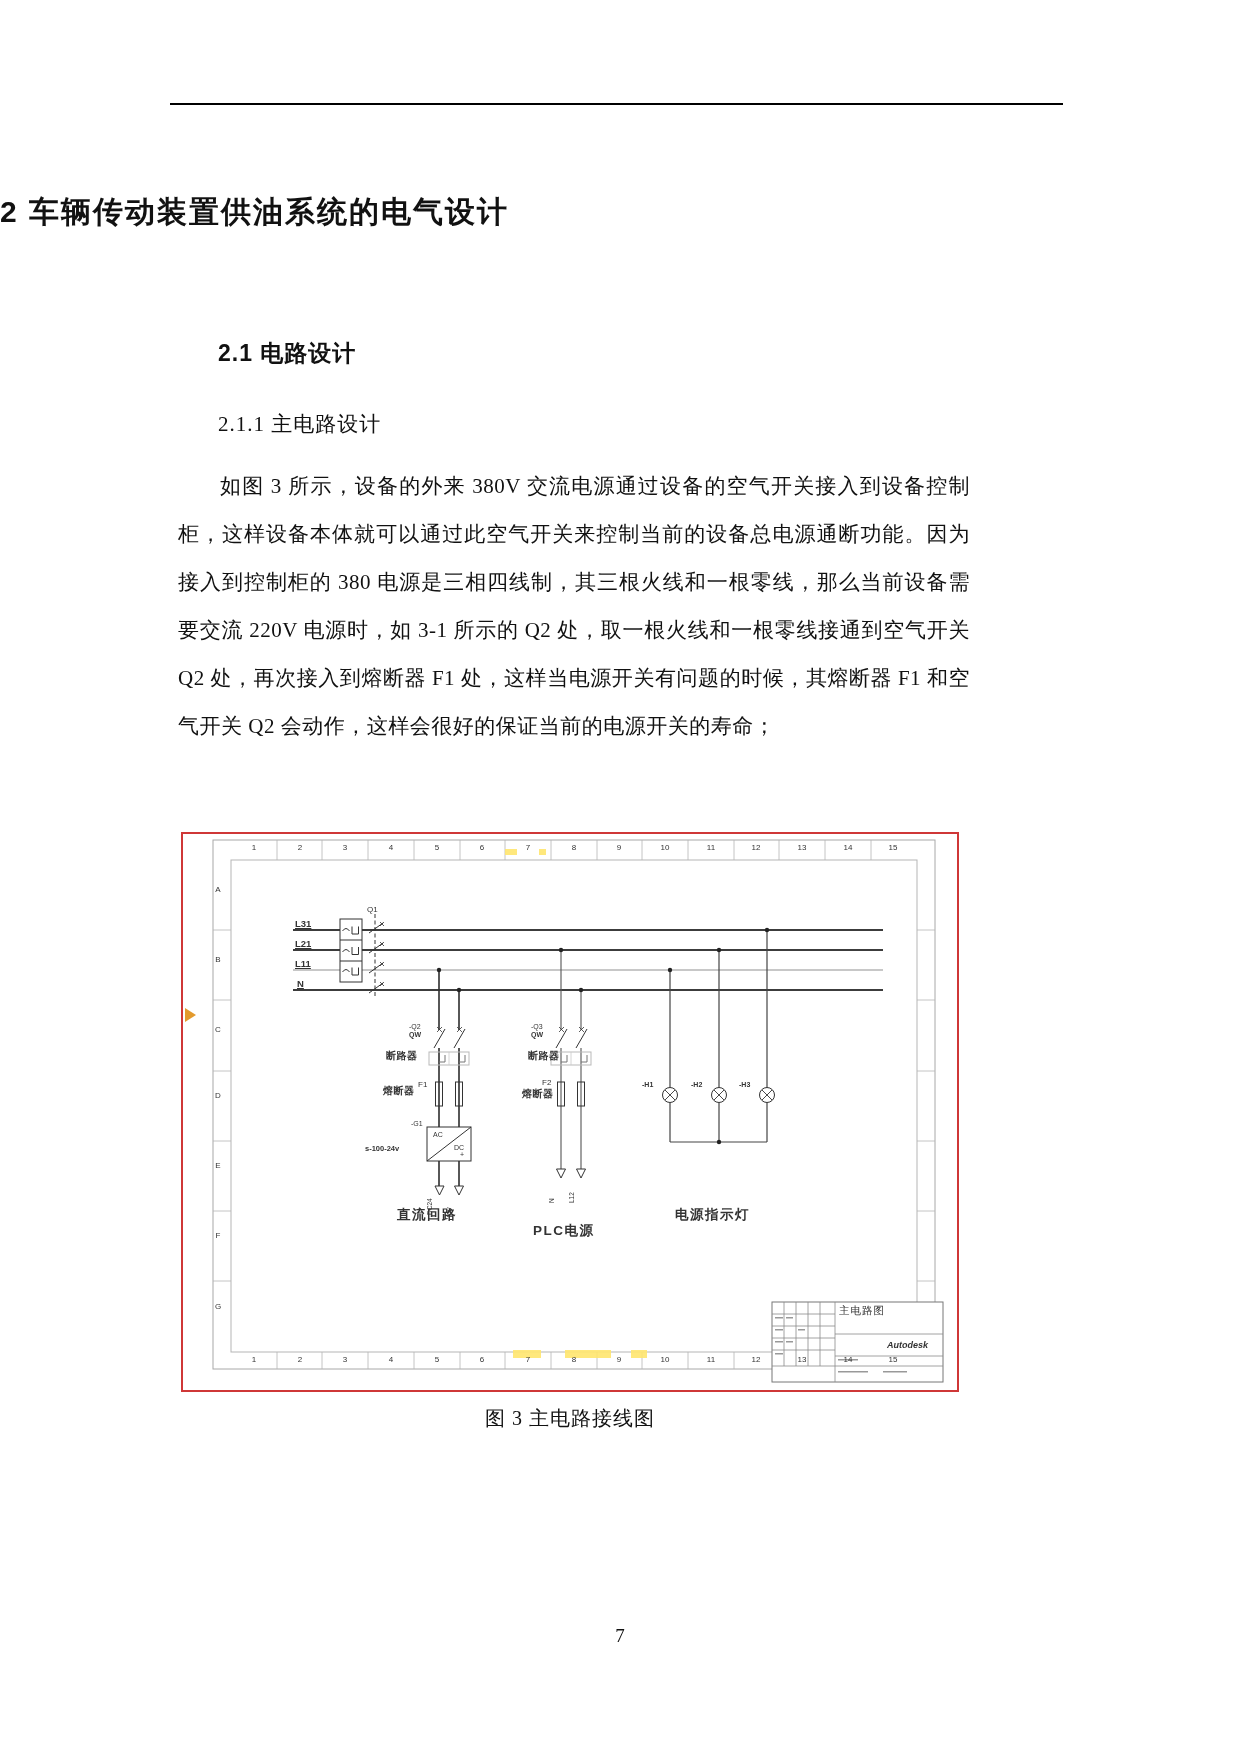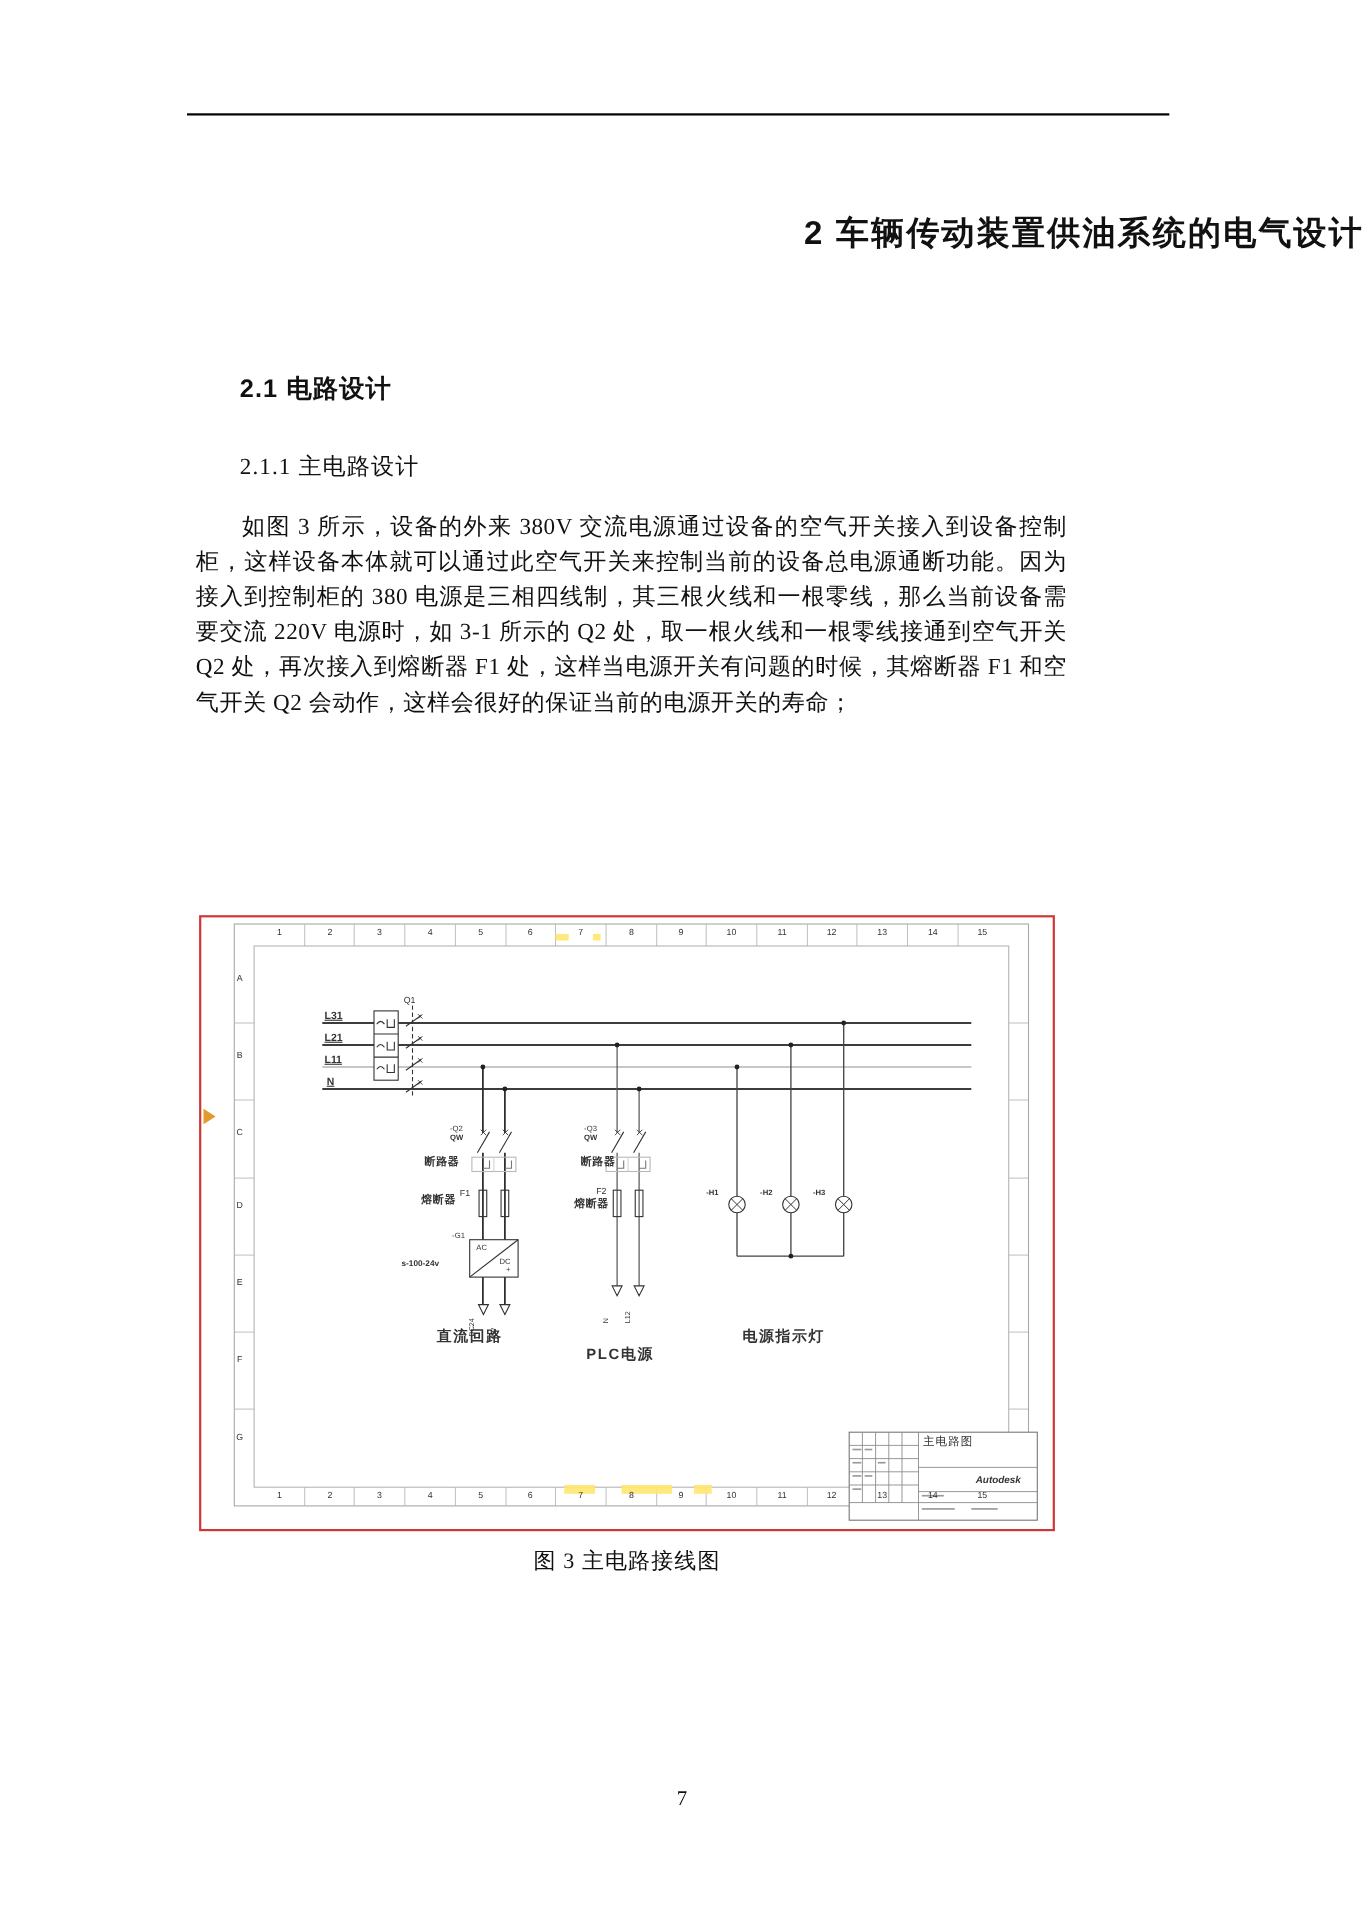--- a/index.html
+++ b/index.html
@@ -2,25 +2,25 @@
 <html><head>
 <meta charset="utf-8">
 <style>
   html,body{margin:0;padding:0;}
   body{width:1240px;height:1754px;background:#ffffff;position:relative;
        font-family:"Liberation Serif", serif; color:#111; overflow:hidden;}
   .abs{position:absolute;}
   
   .rule{left:170px;top:103px;width:893px;height:2px;background:#000;}
   
-  .h1{left:0;top:192px;width:1240px;text-align:right;
+  .h1{left:0;top:192px;width:1240px;text-align:left;
       font-family:"Liberation Sans",sans-serif;font-weight:bold;font-size:30px;letter-spacing:2px;}
   .h2{left:218px;top:338px;font-family:"Liberation Sans",sans-serif;font-weight:bold;font-size:23px;letter-spacing:1px;}
   .h3{left:218px;top:410px;font-size:21px;letter-spacing:1px;}
-  .para{left:178px;top:462px;width:792px;font-size:21px;line-height:32px;
+  .para{left:178px;top:462px;width:792px;font-size:21px;line-height:48px;
         text-align:justify;text-indent:42px;letter-spacing:0.5px;}
   
   .fig{left:181px;top:832px;width:778px;height:560px;border:2px solid #cf3737;background:#fff;box-sizing:border-box;}
   .fig .lbl{position:absolute;font-family:"Liberation Sans",sans-serif;color:#333;white-space:nowrap;}
   .rn{font-size:8px;color:#8b8b8b;width:18px;text-align:center;}
   .rnb{color:#bdbdbd;}
   .rowl{font-size:8px;color:#8b8b8b;width:14px;text-align:center;}
   .busl{font-size:9.5px;font-weight:bold;color:#1d1d1d;text-decoration:underline;}
   .tag{font-size:7px;color:#3a3a3a;}
   .tag2{font-size:7px;font-weight:bold;color:#222;}

